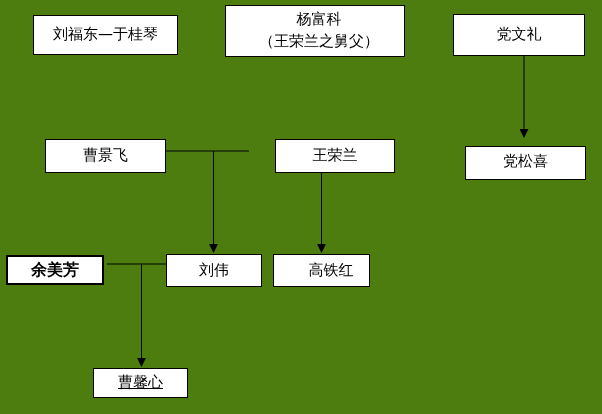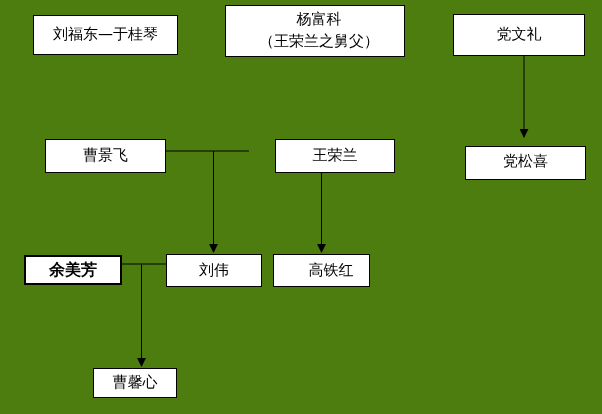--- a/index.html
+++ b/index.html
@@ -41,24 +41,24 @@
     border-width: 2px;
     font-size: 16px;
   }
   
   .n-liu-fudong   { left: 33px;  top: 15px;  width: 145px; height: 40px; }
   .n-yang-fuke    { left: 225px; top: 5px;   width: 180px; height: 52px; padding-left: 8px; }
   .n-dang-wenli   { left: 453px; top: 14px;  width: 132px; height: 42px; text-align: right; }
   .n-cao-jingfei  { left: 45px;  top: 139px; width: 121px; height: 34px; }
   .n-wang-ronglan { left: 249px; top: 139px; width: 120px; height: 34px; margin-left: 26px; }
   .n-dang-songxi  { left: 465px; top: 146px; width: 121px; height: 34px; font-family: Liberation Mono, monospace; }
-  .n-yu-meifang   { left: 24px;   top: 255px; width: 98px;  height: 30px; text-align: right; }
+  .n-yu-meifang   { left: 6px;   top: 255px; width: 98px;  height: 30px; text-align: right; }
   .n-liu-wei      { left: 166px; top: 254px; width: 96px;  height: 33px; text-align: right; }
   .n-gao-tiehong  { left: 273px; top: 254px; width: 97px;  height: 33px; padding-left: 19px; }
-  .n-cao-xinxin   { left: 93px;  top: 368px; width: 84px;  height: 30px; }
+  .n-cao-xinxin   { left: 93px;  top: 368px; width: 95px;  height: 30px; text-decoration: underline; }
 </style>
 </head>
 <body>
 
 <div id="canvas">
 
   <svg id="edges" width="602" height="414" viewBox="0 0 602 414" xmlns="http://www.w3.org/2000/svg">
     <defs>
       <marker id="arrowhead" viewBox="0 0 10 10" refX="9" refY="5" markerWidth="9" markerHeight="9" orient="auto">
         <path d="M0,0 L10,5 L0,10 z" fill="#000000"></path>

